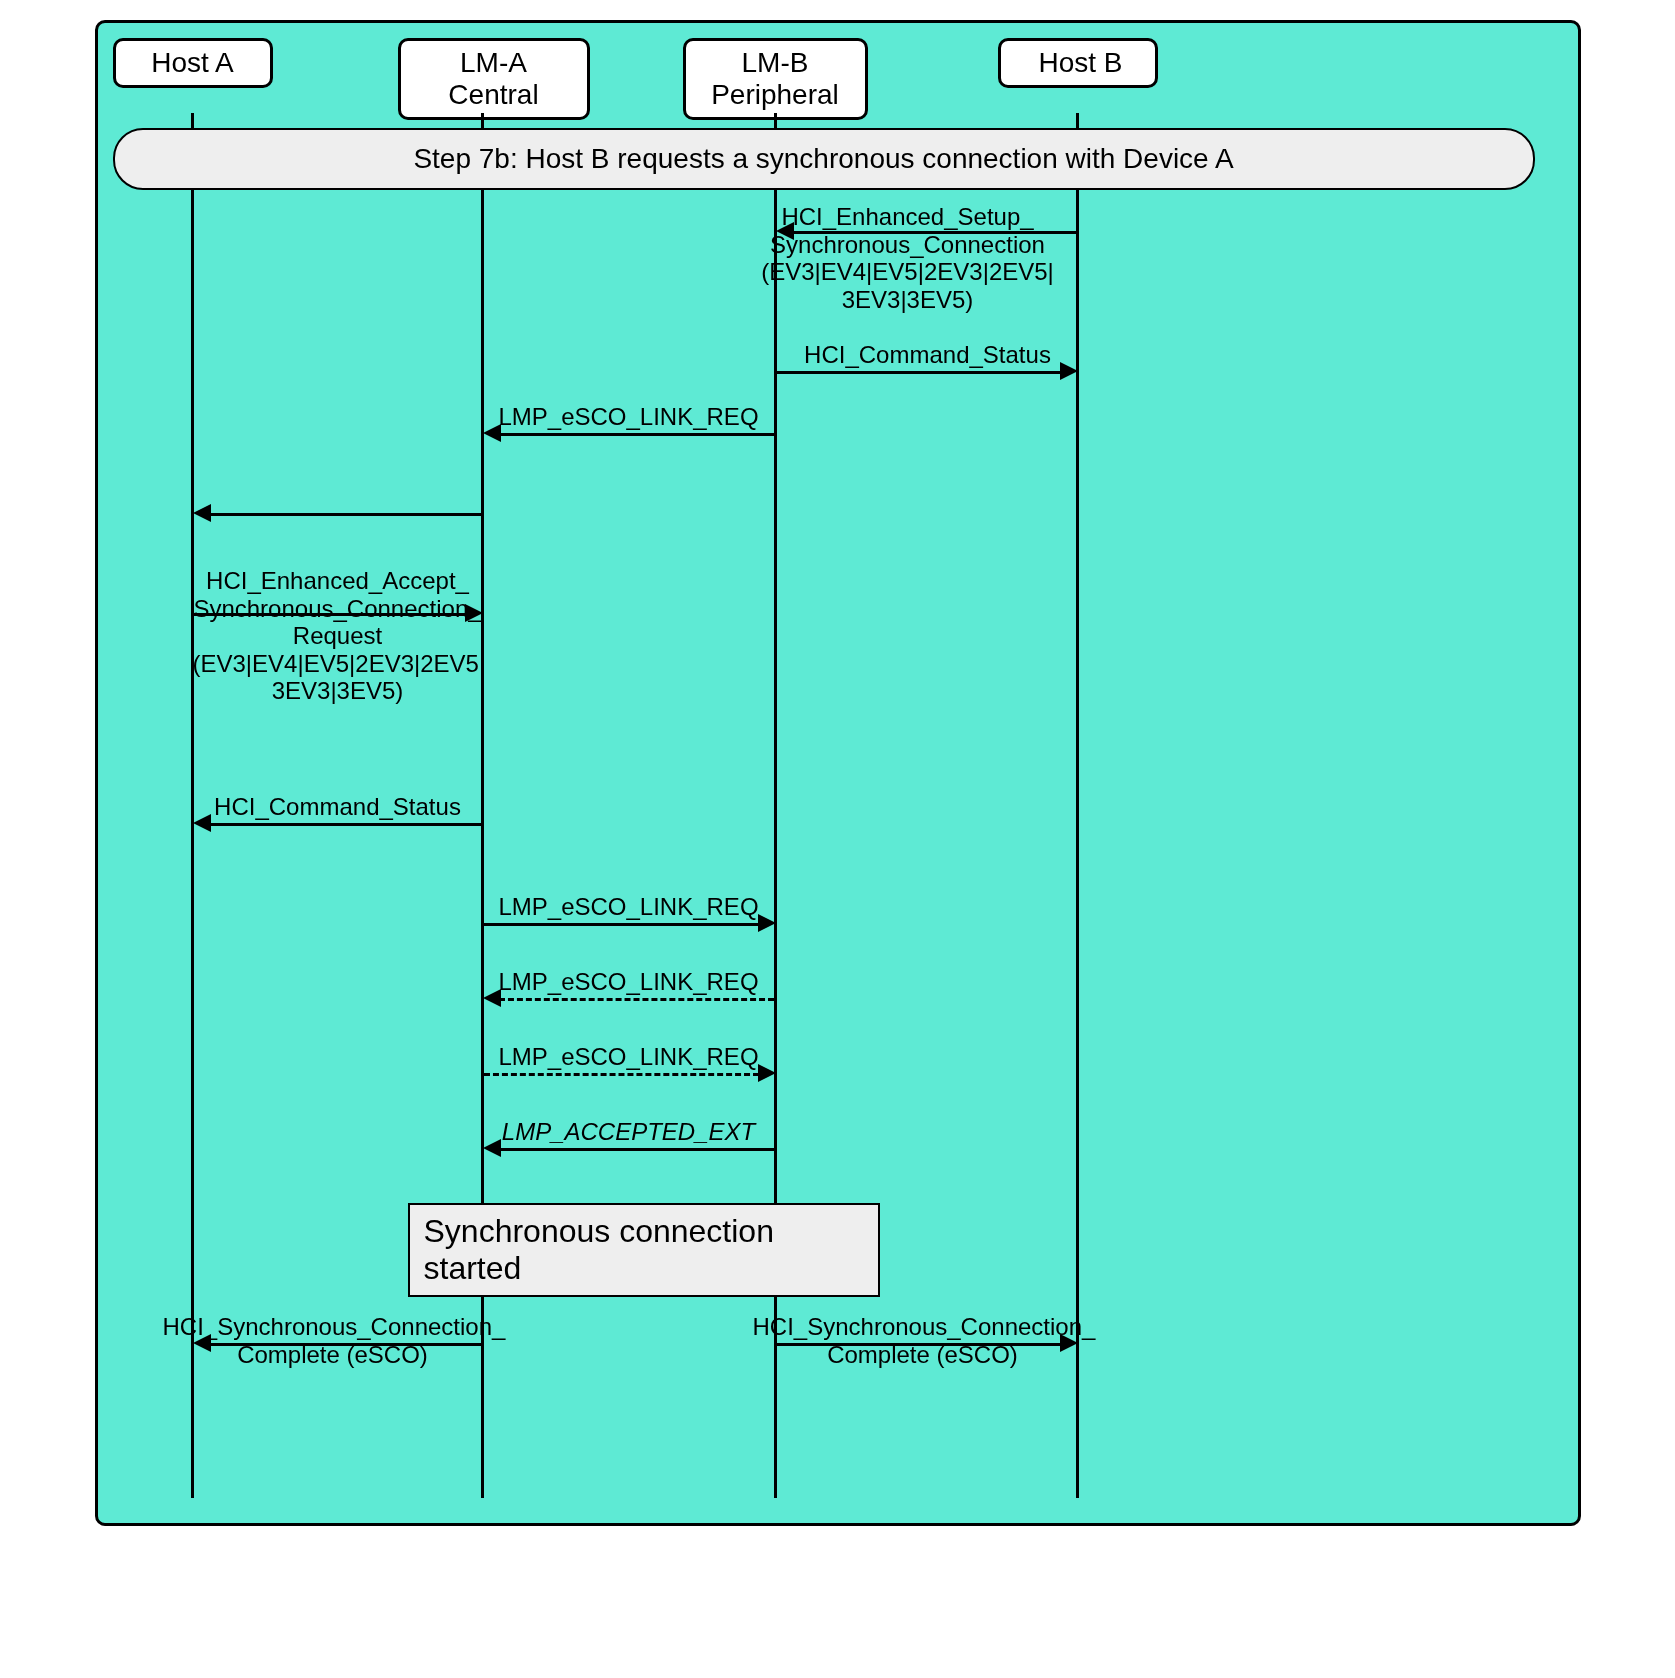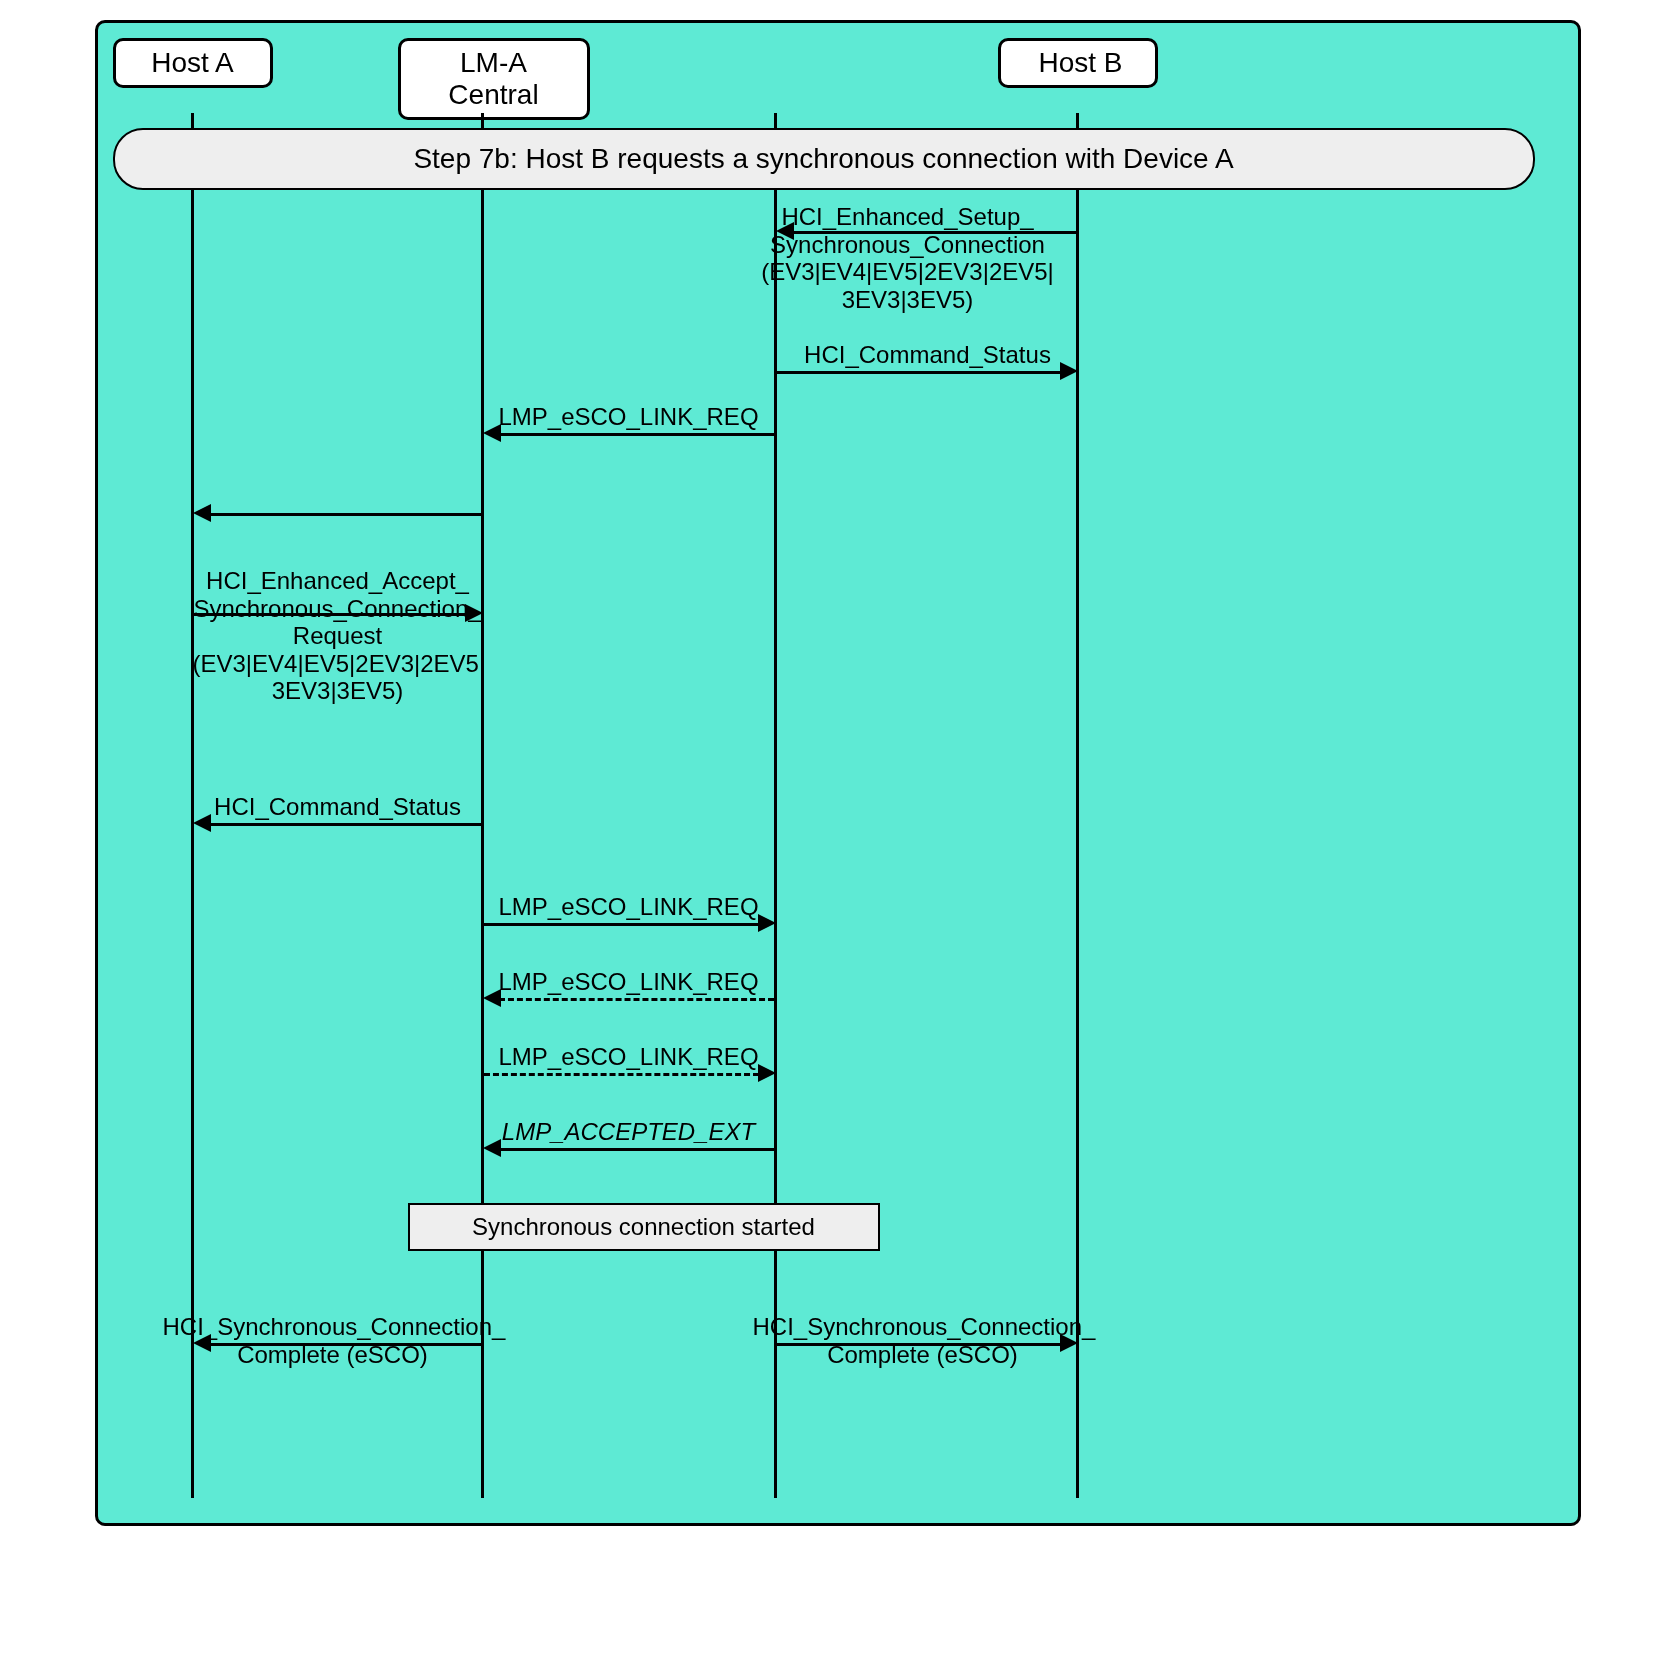--- a/index.html
+++ b/index.html
@@ -47,21 +47,21 @@
     border-radius: 30px;
     font-size: 28px;
     display: flex;
     align-items: center;
     justify-content: center;
   }
   .state-box {
     position: absolute;
     background: #eee;
     border: 2px solid #000;
-    font-size: 24px;
+    font-size: 32px;
     display: flex;
     align-items: center;
     justify-content: center;
     padding: 8px 14px;
   }
   .msg {
     position: absolute;
     font-size: 24px;
     text-align: center;
     line-height: 1.15;
@@ -95,20 +95,21 @@
     border-left: 18px solid #000;
   }
 </style>
 </head>
 <body>
 
 <div class="diagram">
 
   <div class="participant" style="left:15px;  width:160px;"><span>Host A</span></div>
   <div class="participant" style="left:300px; width:192px;"><span>LM-A<br>Central</span></div>
+  <div class="participant" style="left:585px; width:185px;"><span>LM-B<br>Peripheral</span></div>
   <div class="participant" style="left:900px; width:160px;padding-left:16px;"><span>Host B</span></div>
 
   <div class="lifeline" style="left:93px;"></div>
   <div class="lifeline" style="left:383px;"></div>
   <div class="lifeline" style="left:676px;"></div>
   <div class="lifeline" style="left:978px;"></div>
 
   <div class="step-banner">
     <span>Step 7b:  Host B requests a synchronous connection with Device A</span>
   </div>

